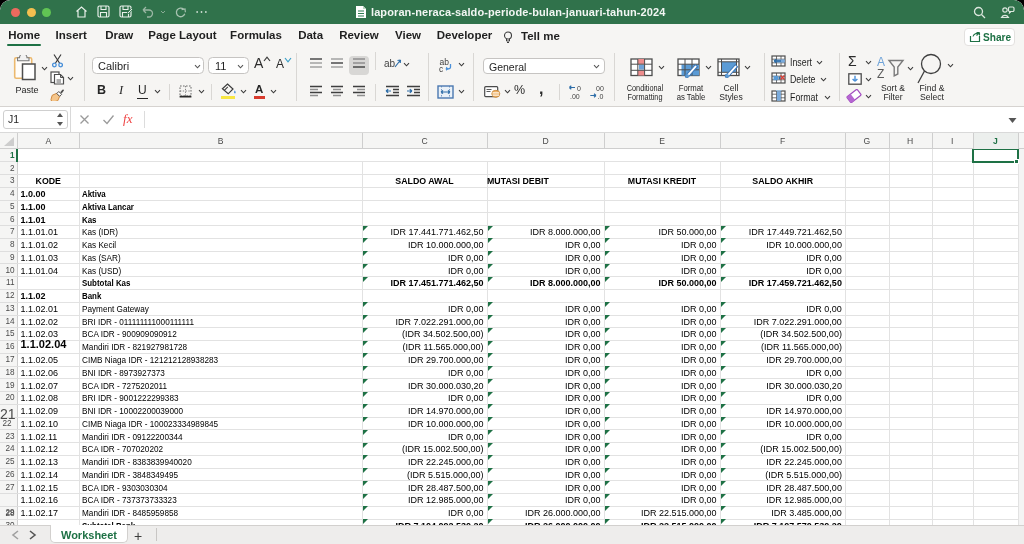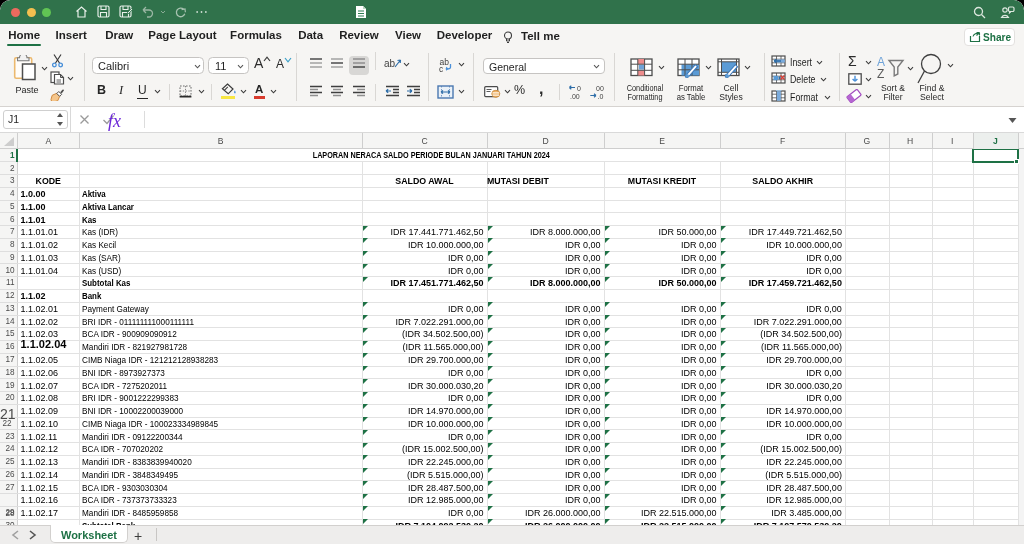--- a/index.html
+++ b/index.html
@@ -34,20 +34,21 @@
 <svg class="ab" style="left:173px;top:6px" width="13" height="12" viewBox="0 0 13 12">
       <path d="M10.6 3.2 a4.3 4.3 0 1 0 1.2 4.6" fill="none" stroke="#a7c2b0" stroke-width="1.3"></path>
       <path d="M8.6 3.6 l3.4-.6 .4 3.2" fill="none" stroke="#a7c2b0" stroke-width="1.2"></path>
     </svg>
 <div class="ab" style="left:195px;top:4px;color:#e8efe9;font-size:13px;letter-spacing:1px;">⋯</div>
 <svg class="ab" style="left:355px;top:5px" width="12" height="14" viewBox="0 0 12 14">
       <path d="M1 1 h7 l3 3 v9 h-10 z" fill="#fff"></path>
       <path d="M8 1 l3 3 h-3 z" fill="#bcd6c4"></path>
       <path d="M3 6 h6 M3 8.5 h6 M3 11 h6" stroke="#2e7d52" stroke-width="1"></path>
     </svg>
+<div class="ab" style="left:371px;top:5.5px;width:400px;color:#f2f6f3;font-size:11px;font-weight:bold;letter-spacing:.1px;">laporan-neraca-saldo-periode-bulan-januari-tahun-2024</div>
 <svg class="ab" style="left:973px;top:6px" width="13" height="13" viewBox="0 0 13 13">
       <circle cx="5.5" cy="5.5" r="4" fill="none" stroke="#dce7de" stroke-width="1.3"></circle>
       <path d="M8.5 8.5 L12 12" stroke="#dce7de" stroke-width="1.3"></path>
     </svg>
 <svg class="ab" style="left:1000px;top:5px" width="15" height="14" viewBox="0 0 15 14">
       <circle cx="5" cy="5" r="2.2" fill="none" stroke="#dce7de" stroke-width="1.2"></circle>
       <path d="M1.5 12.5 a4 4 0 0 1 7 0 z" fill="none" stroke="#dce7de" stroke-width="1.2"></path>
       <rect x="8.5" y="2" width="5.5" height="4.5" rx="1.2" fill="none" stroke="#dce7de" stroke-width="1.2"></rect>
       <path d="M10 6.5 l-1 2 l2.5-2" fill="none" stroke="#dce7de" stroke-width="1"></path>
     </svg>
@@ -354,21 +355,21 @@
       <path d="M4 1 l3 4 h-6 z" fill="#555"></path>
       <path d="M4 14 l-3-4 h6 z" fill="#555"></path>
     </svg>
 <div class="ab" style="left:70px;top:107px;width:1px;height:25px;background:#d9d9d9;"></div>
 <svg class="ab" style="left:79px;top:114px" width="11" height="11" viewBox="0 0 11 11">
       <path d="M1.5 1.5 L9.5 9.5 M9.5 1.5 L1.5 9.5" stroke="#9a9a9a" stroke-width="1.3"></path>
     </svg>
 <svg class="ab" style="left:102px;top:114px" width="13" height="11" viewBox="0 0 13 11">
       <path d="M1.5 6 L5 9.5 L11.5 1.5" fill="none" stroke="#9a9a9a" stroke-width="1.3"></path>
     </svg>
-<div class="ab" style="left:108px;top:111px;font-size:18px;font-style:italic;font-family:'Liberation Serif',serif;color:#6d28d9;"><i>f</i>x</div>
+<div class="ab" style="left:123px;top:111px;font-size:13px;font-style:italic;font-family:'Liberation Serif',serif;color:#ef4444;"><i>f</i>x</div>
 <div class="ab" style="left:144px;top:111px;width:1px;height:17px;background:#dcdcdc;"></div>
 <svg class="ab" style="left:1008px;top:117px" width="9" height="7" viewBox="0 0 9 7">
       <path d="M0.5 1 L4.5 6 L8.5 1 z" fill="#555"></path>
     </svg>
 <div class="ab" style="left:0;top:132.5px;width:1024px;height:16.2px;background:#f5f5f4;border-bottom:1px solid #cecece;"></div>
 <svg class="ab" style="left:3px;top:137px" width="12" height="10" viewBox="0 0 12 10">
       <path d="M11 0 V9 H1 z" fill="#cdcdcd"></path>
     </svg>
 <div class="ab" style="left:17px;top:132.5px;width:1px;height:16.2px;background:#cecece;"></div>
 <div class="ab" style="left:973.0px;top:132.5px;width:44.6px;height:16.2px;background:#ecefed;"></div>
@@ -487,21 +488,20 @@
 <div class="ab" style="left:0;top:270.2px;width:14px;text-align:center;font-size:8.2px;color:#4a4a4a;font-weight:normal;">22</div>
 <div class="ab" style="left:0;top:282.9px;width:14.5px;text-align:right;font-size:8.2px;color:#4a4a4a;font-weight:normal;">23</div>
 <div class="ab" style="left:0;top:295.7px;width:14.5px;text-align:right;font-size:8.2px;color:#4a4a4a;font-weight:normal;">24</div>
 <div class="ab" style="left:0;top:308.4px;width:14.5px;text-align:right;font-size:8.2px;color:#4a4a4a;font-weight:normal;">25</div>
 <div class="ab" style="left:0;top:321.2px;width:14.5px;text-align:right;font-size:8.2px;color:#4a4a4a;font-weight:normal;">26</div>
 <div class="ab" style="left:0;top:334.0px;width:14.5px;text-align:right;font-size:8.2px;color:#4a4a4a;font-weight:normal;">27</div>
 <div class="ab" style="left:0;top:346.7px;width:14.5px;text-align:right;font-size:8.2px;color:#4a4a4a;font-weight:normal;margin-top:14px;">28</div>
 <div class="ab" style="left:0;top:359.5px;width:14.5px;text-align:right;font-size:8.2px;color:#4a4a4a;font-weight:normal;">29</div>
 <div class="ab" style="left:0;top:372.2px;width:14.5px;text-align:right;font-size:8.2px;color:#4a4a4a;font-weight:normal;">30</div>
 <div class="ab" style="left:15.5px;top:0.5px;width:2px;height:12.8px;background:#1e7145;"></div>
-<div class="ab" style="left:17.5px;top:1.8px;width:827.9px;text-align:center;font-size:9px;font-weight:bold;color:#000;"><span style="display:inline-block;transform:scaleX(.805);transform-origin:center;">LAPORAN NERACA SALDO PERIODE BULAN JANUARI TAHUN 2024</span></div>
 <div class="ab" style="left:17.5px;top:27.7px;width:61.5px;text-align:center;font-size:8.8px;font-weight:bold;color:#000;">KODE</div>
 <div class="ab" style="left:362.0px;top:27.7px;width:125.0px;text-align:center;font-size:8.8px;font-weight:bold;color:#000;">SALDO AWAL</div>
 <div class="ab" style="left:487.0px;top:27.7px;width:117.0px;text-align:left;font-size:8.8px;font-weight:bold;color:#000;">MUTASI DEBIT</div>
 <div class="ab" style="left:604.0px;top:27.7px;width:116.0px;text-align:center;font-size:8.8px;font-weight:bold;color:#000;">MUTASI KREDIT</div>
 <div class="ab" style="left:720.0px;top:27.7px;width:125.4px;text-align:center;font-size:8.8px;font-weight:bold;color:#000;">SALDO AKHIR</div>
 <div class="ab" style="left:20.5px;top:40.5px;font-size:9px;font-weight:bold;color:#000;">1.0.00</div>
 <div class="ab" style="left:82.0px;top:40.5px;font-size:9px;font-weight:bold;color:#000;transform:scaleX(0.88);transform-origin:left;">Aktiva</div>
 <div class="ab" style="left:20.5px;top:53.2px;font-size:9px;font-weight:bold;color:#000;">1.1.00</div>
 <div class="ab" style="left:82.0px;top:53.2px;font-size:9px;font-weight:bold;color:#000;transform:scaleX(0.88);transform-origin:left;">Aktiva Lancar</div>
 <div class="ab" style="left:20.5px;top:66.0px;font-size:9px;font-weight:bold;color:#000;">1.1.01</div>

